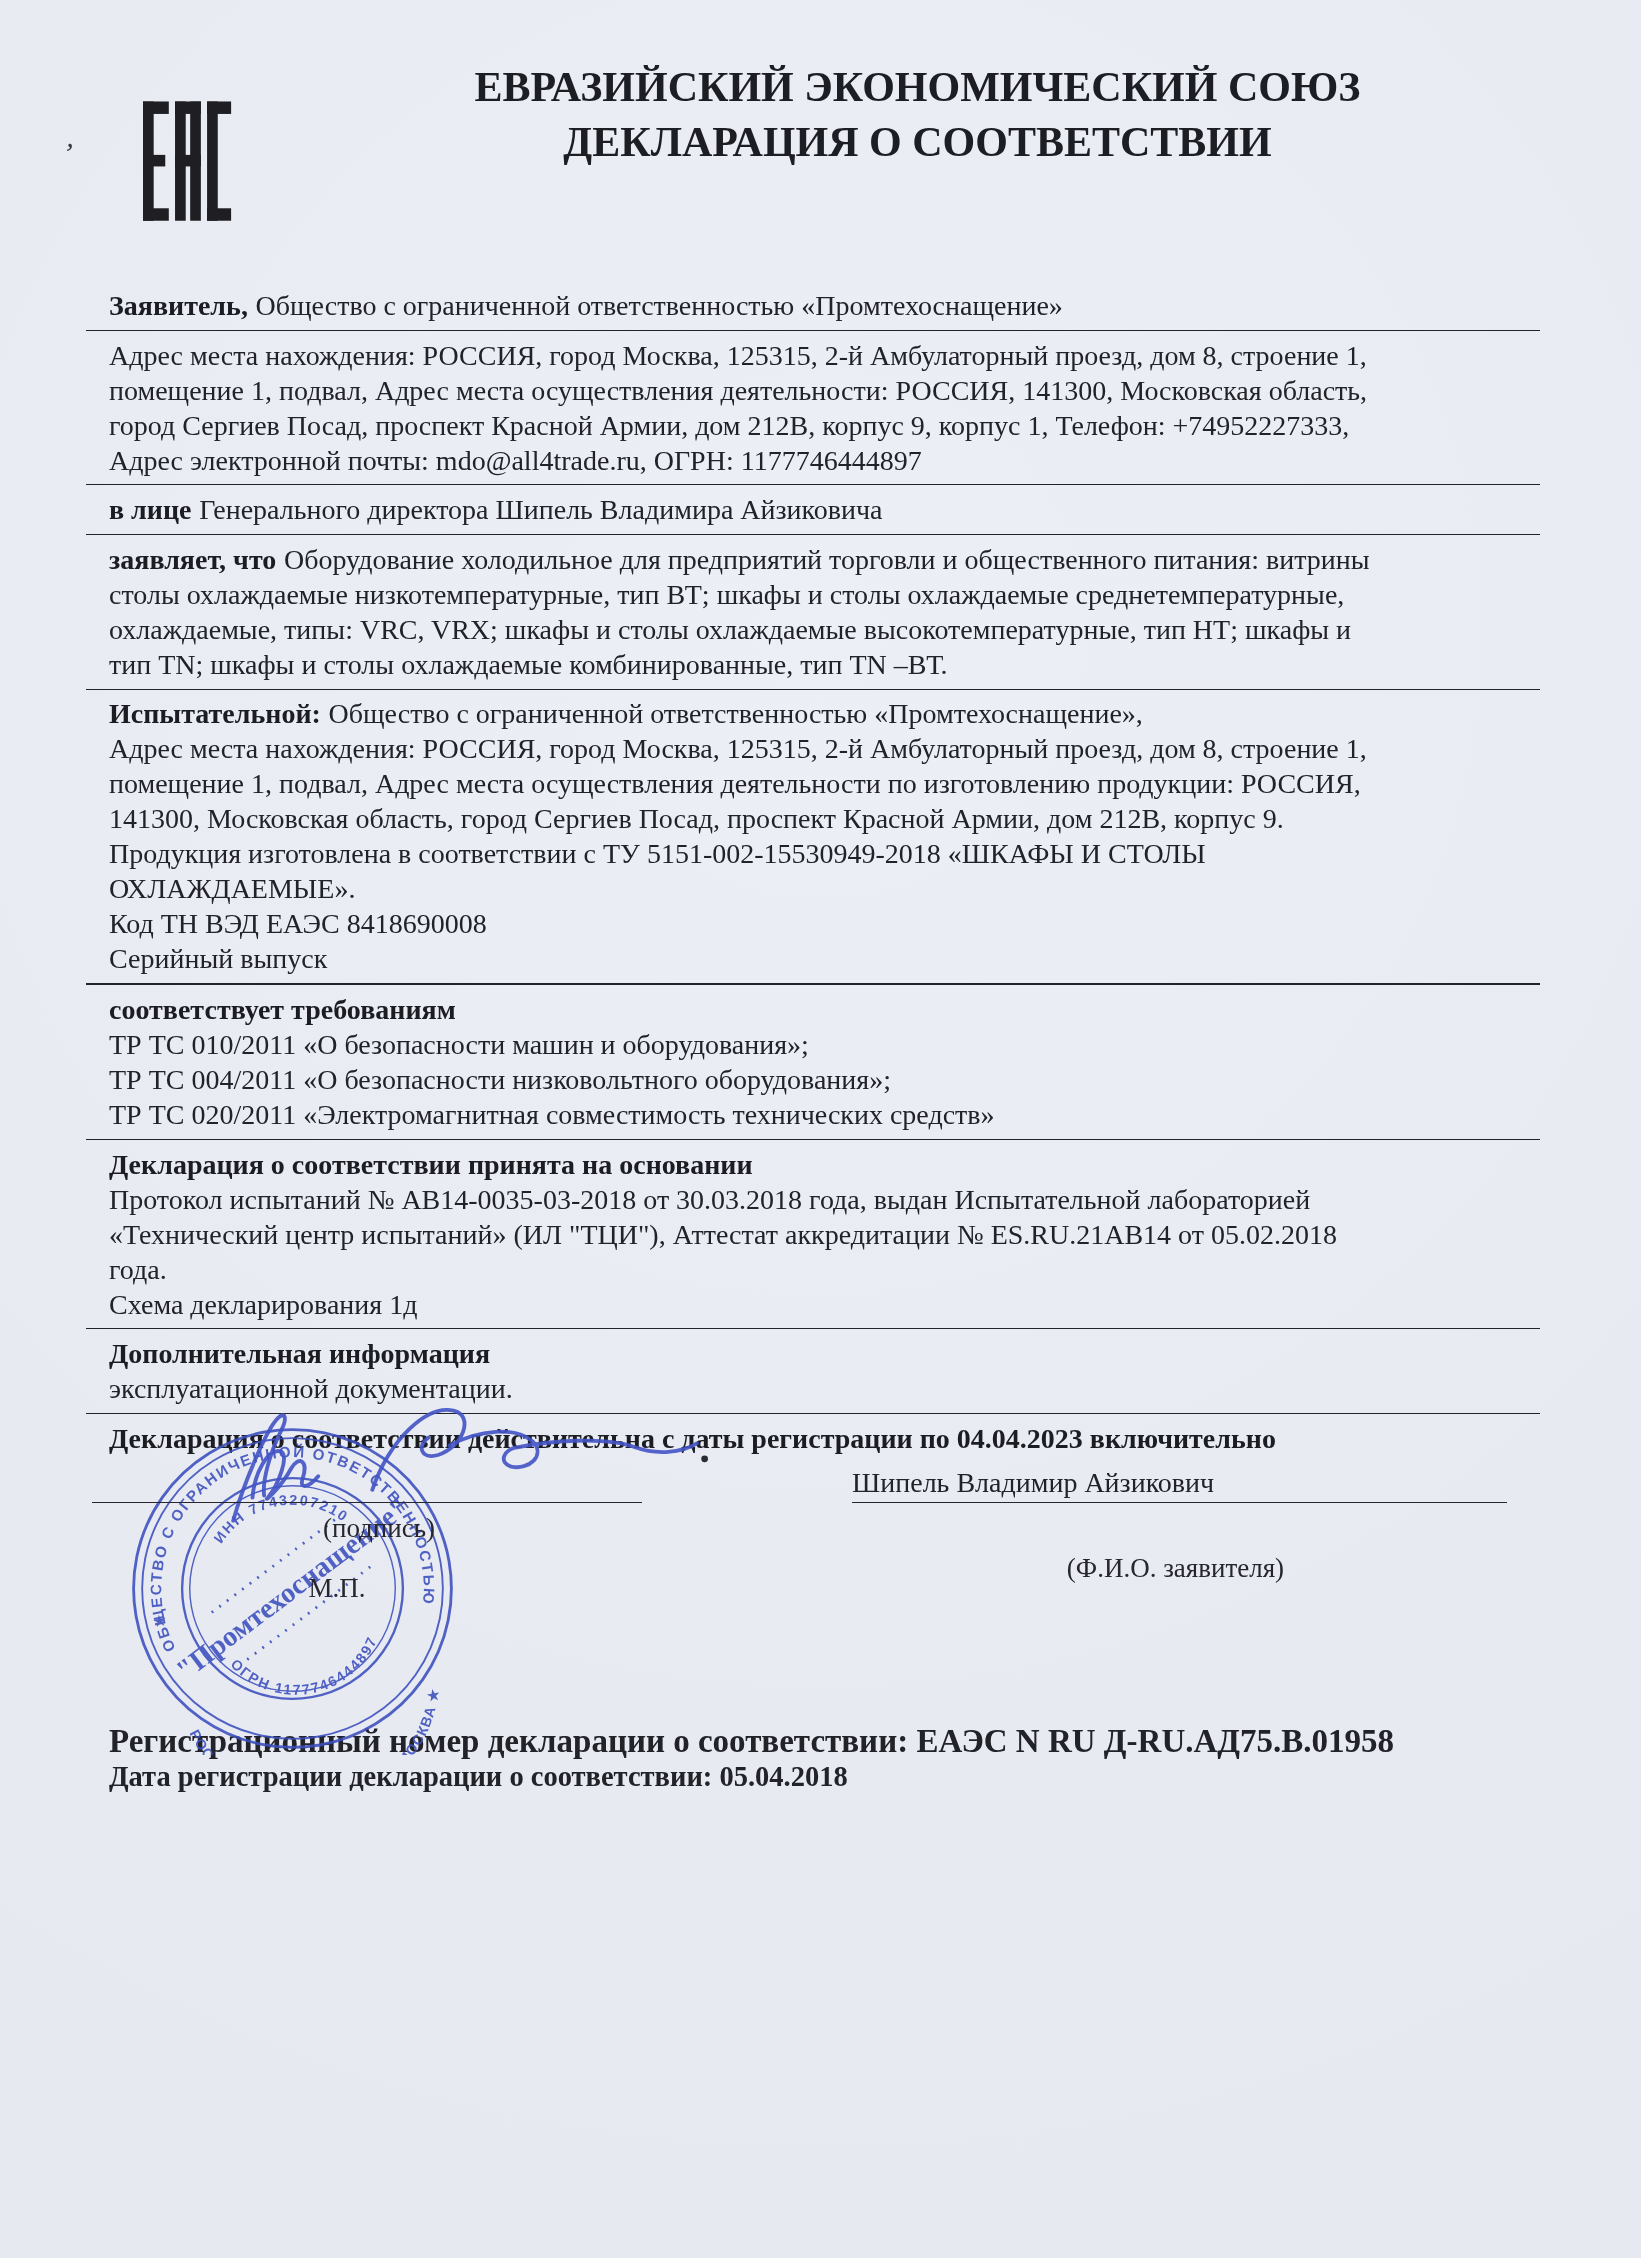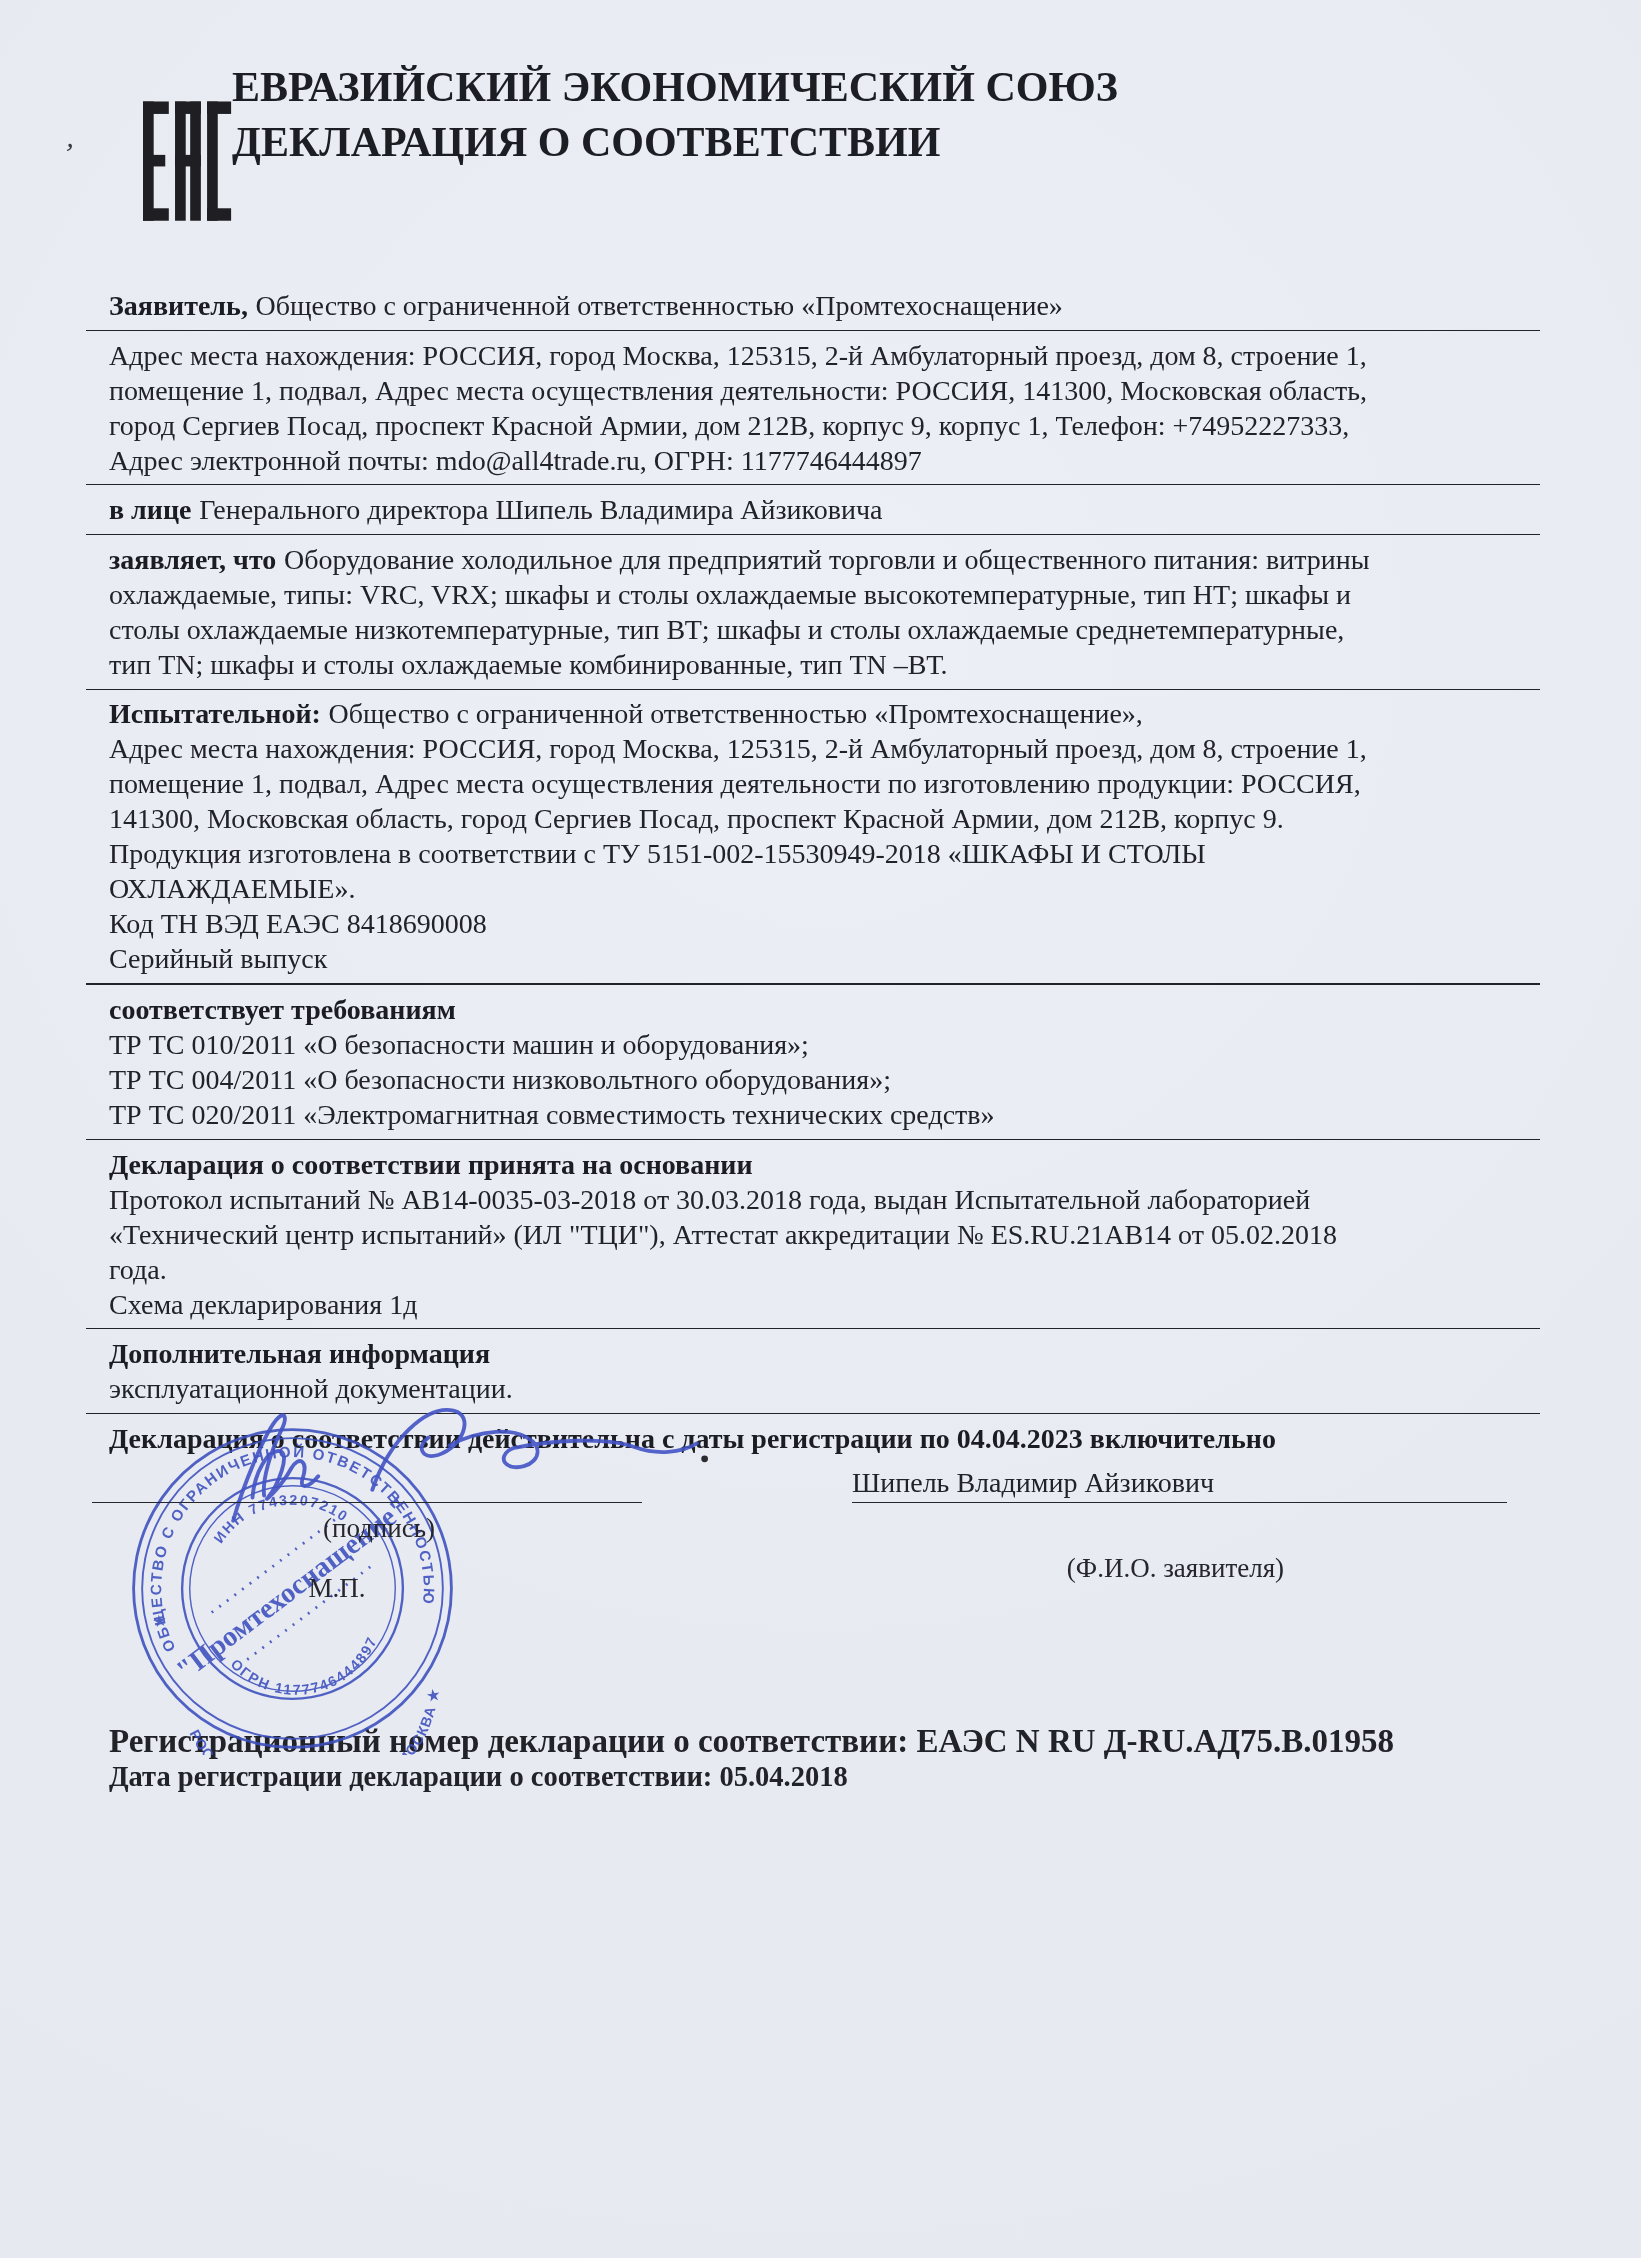--- a/index.html
+++ b/index.html
@@ -8,21 +8,21 @@
     width:1641px;height:2258px;
     margin:0 auto;
     background:radial-gradient(circle at 50% 28%, #edeff6 0%, #e8eaf2 62%, #e7e9f0 100%);
     font-family:"Liberation Serif", serif;
     color:#222329;
     overflow:hidden;
   }
   .eac-logo{position:absolute;left:143px;top:97px;width:89px;height:130px;}
   .doc-title{
     position:absolute;left:232px;top:60px;width:1371px;
-    text-align:left;font-weight:700;font-size:42px;line-height:55px;
+    text-align:center;font-weight:700;font-size:42px;line-height:55px;
     color:#1d1e24;
   }
   .scan-mark{position:absolute;left:64px;top:137px;font-size:29px;color:#3a3a40;transform:rotate(8deg);}
   .content{
     position:absolute;left:109px;top:288px;width:1431px;
     font-size:28px;line-height:35px;
   }
   .content p{margin:0;}
   .ln{white-space:nowrap;}
   .bold{font-weight:700;color:#1c1d23;}
@@ -83,22 +83,22 @@
     <div class="ln">Адрес места нахождения: РОССИЯ, город Москва, 125315, 2-й Амбулаторный проезд, дом 8, строение 1,</div>
     <div class="ln">помещение 1, подвал, Адрес места осуществления деятельности: РОССИЯ, 141300, Московская область,</div>
     <div class="ln">город Сергиев Посад, проспект Красной Армии, дом 212В, корпус 9, корпус 1, Телефон: +74952227333,</div>
     <div class="ln">Адрес электронной почты: mdo@all4trade.ru, ОГРН: 1177746444897</div>
     <div class="rule"></div>
 
     <p class="ln"><span class="lead">в лице</span><span>Генерального директора Шипель Владимира Айзиковича</span></p>
     <div class="rule"></div>
 
     <p class="ln"><span class="lead">заявляет, что</span><span>Оборудование холодильное для предприятий торговли и общественного питания: витрины</span></p>
+    <div class="ln">столы охлаждаемые низкотемпературные, тип ВТ; шкафы и столы охлаждаемые среднетемпературные,</div>
     <div class="ln">охлаждаемые, типы: VRC, VRX; шкафы и столы охлаждаемые высокотемпературные, тип НТ; шкафы и</div>
-    <div class="ln">столы охлаждаемые низкотемпературные, тип ВТ; шкафы и столы охлаждаемые среднетемпературные,</div>
     <div class="ln">тип TN; шкафы и столы охлаждаемые комбинированные, тип TN –ВТ.</div>
     <div class="rule"></div>
 
     <p class="ln"><span class="lead">Испытательной:</span><span>Общество с ограниченной ответственностью «Промтехоснащение»,</span></p>
     <div class="ln">Адрес места нахождения: РОССИЯ, город Москва, 125315, 2-й Амбулаторный проезд, дом 8, строение 1,</div>
     <div class="ln">помещение 1, подвал, Адрес места осуществления деятельности по изготовлению продукции: РОССИЯ,</div>
     <div class="ln">141300, Московская область, город Сергиев Посад, проспект Красной Армии, дом 212В, корпус 9.</div>
     <div class="ln">Продукция изготовлена в соответствии с ТУ 5151-002-15530949-2018 «ШКАФЫ И СТОЛЫ</div>
     <div class="ln">ОХЛАЖДАЕМЫЕ».</div>
     <div class="ln">Код ТН ВЭД ЕАЭС 8418690008</div>

